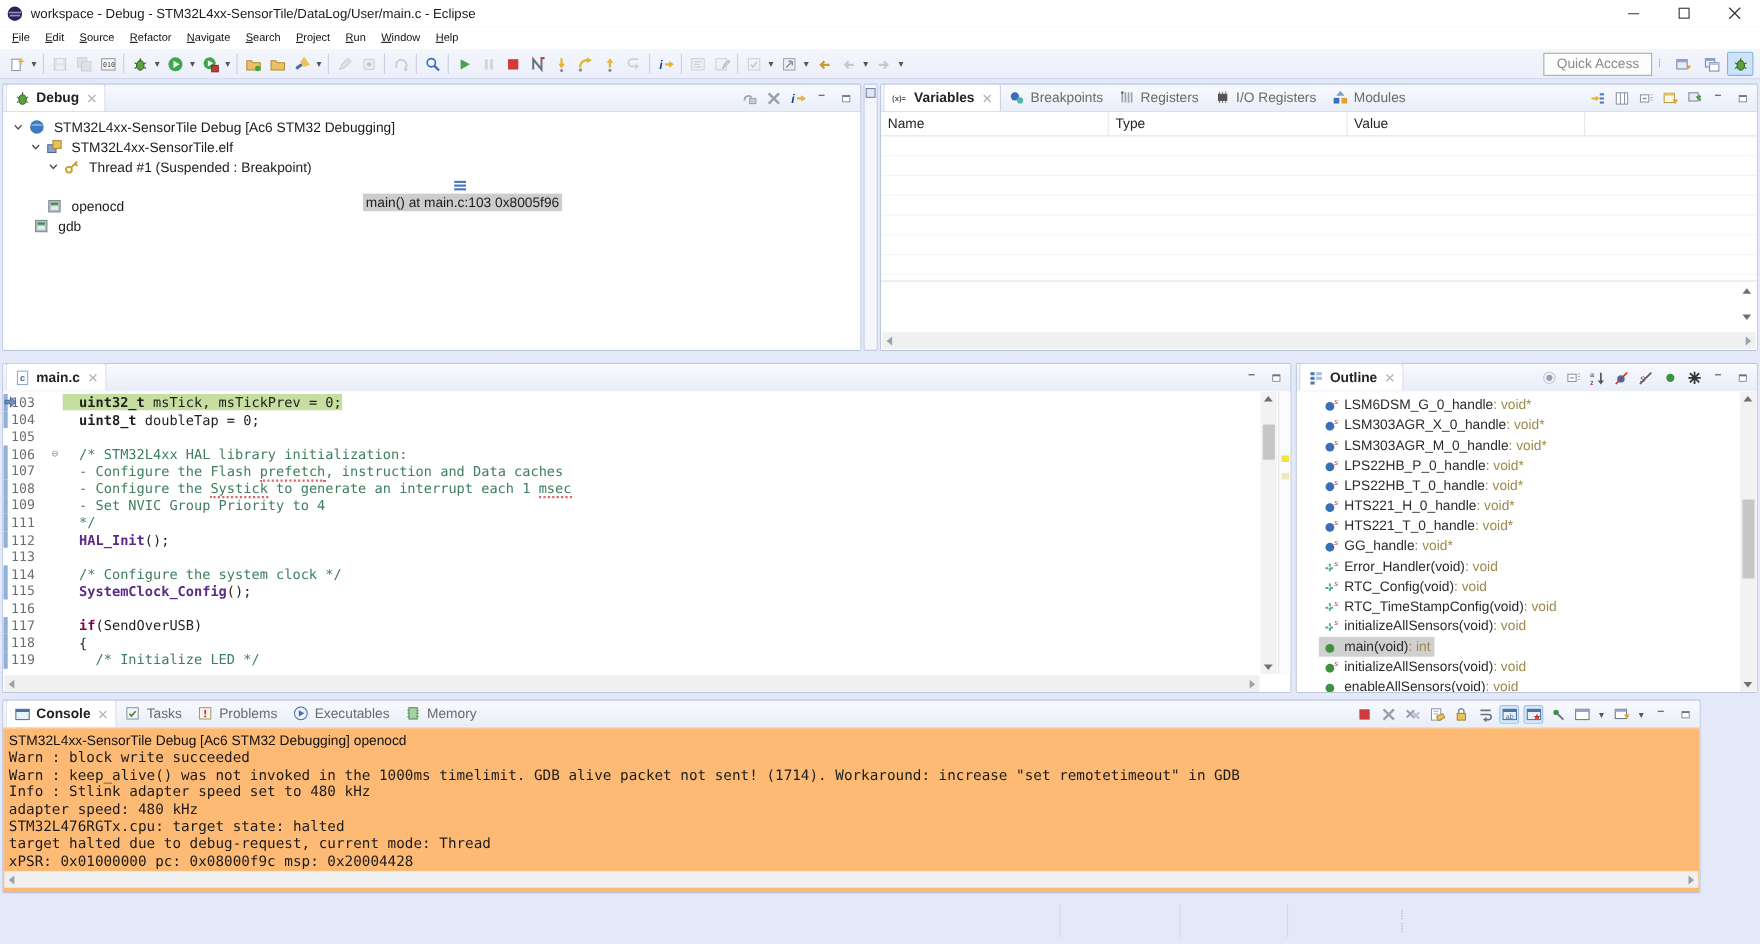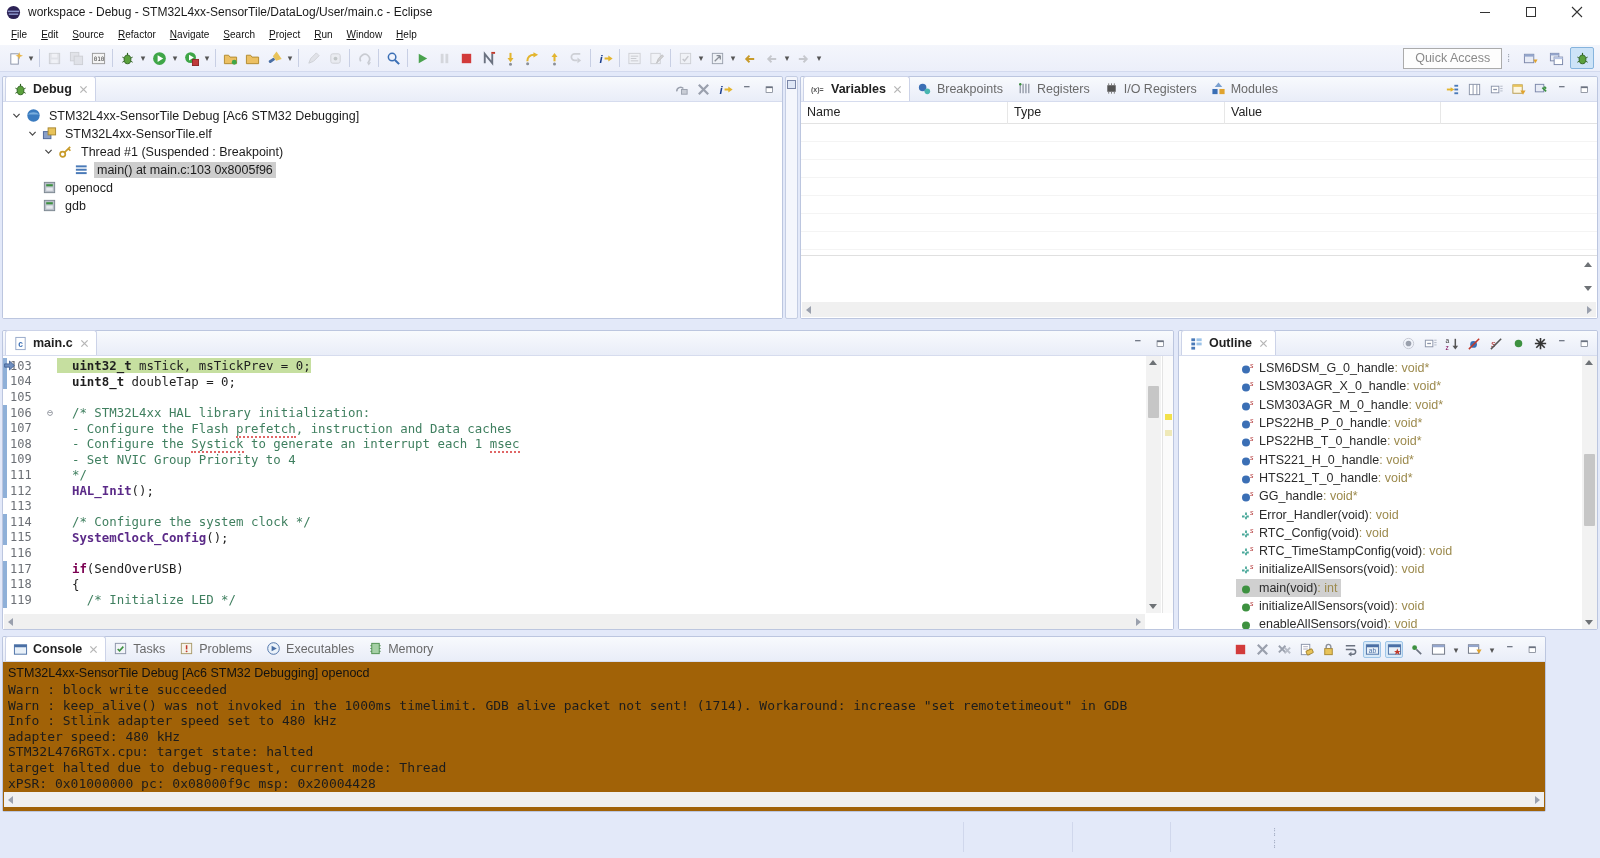--- a/index.html
+++ b/index.html
@@ -87,21 +87,21 @@
 
   
   .orow { height:18.3px; display:flex; align-items:center; font-size:12.5px; white-space:nowrap; padding-left:20px; }
   .orow .nicon { width:17px; height:16px; display:inline-flex; margin-right:3px; flex:none; }
   .orow .olab { color:#2b2b2b; }
   .orow .otype { color:#9c8a4d; }
   .orow .owrap { padding:1px 3px; display:flex; align-items:center; }
   .orow .owrap.sel { background:#d0d0d0; }
 
   
-  .con-body { position:relative; overflow:hidden; background:#a16207; }
+  .con-body { position:relative; overflow:hidden; background:#fdba74; }
   .con-head { font-size:12.5px; color:#111; padding:4px 0 2px 5px; }
   .con-line { font-family:"DejaVu Sans Mono", monospace; font-size:13px; line-height:15.6px; color:#1c1c1c; padding-left:5px; white-space:pre; }
   .toggled { background:#d8e9f8; border:1px solid #9ec5e8; border-radius:2px; }
 
   
   .statusbar { position:absolute; left:0; top:818px; width:1600px; height:40px; background:#e3e9f9; }
   .st-sep { position:absolute; top:4px; height:30px; width:1px; background:#d0d7ec; }
   .st-dots { position:absolute; top:8px; color:#aab2c8; font-size:11px; letter-spacing:0; }
 
   .mini-bar { position:absolute; left:785px; top:76px; width:13px; height:243px; background:#f4f6fc; border:1px solid #c4cde3; border-radius:2px; }
@@ -485,21 +485,21 @@
             </svg>
           </span>
           <span class="nicon">
             <svg width="15" height="15" viewBox="0 0 16 16">
               <circle cx="5" cy="11" r="2.8" fill="none" stroke="#c89b2a" stroke-width="1.8"></circle>
               <path d="M7,9 L13,3 M11,5 l2.2,2.2" stroke="#c89b2a" stroke-width="1.8" fill="none"></path>
             </svg>
           </span>
           <span class="lab">Thread #1 (Suspended : Breakpoint)</span>
         </div>
-        <div class="trow" style="padding-left: 56px;">
+        <div class="trow" style="padding-left: 56px; flex-direction: column;">
           <span class="exp"></span>
           <span class="nicon">
             <svg width="15" height="15" viewBox="0 0 16 16">
               <rect x="2" y="3.6" width="11.5" height="2.1" fill="#4a7ab8"></rect>
               <rect x="2" y="7.2" width="11.5" height="2.1" fill="#4a7ab8"></rect>
               <rect x="2" y="10.8" width="11.5" height="2.1" fill="#4a7ab8"></rect>
             </svg>
           </span>
           <span class="lab sel">main() at main.c:103 0x8005f96</span>
         </div>
@@ -507,21 +507,21 @@
           <span class="exp"></span>
           <span class="nicon">
             <svg width="15" height="15" viewBox="0 0 16 16">
               <rect x="2.5" y="2.5" width="11" height="11" fill="#b8bfc8" stroke="#7a858f"></rect>
               <rect x="4.5" y="4.5" width="7" height="2.2" fill="#3d9140"></rect>
               <rect x="4.5" y="8" width="7" height="3.5" fill="#e6e9ee"></rect>
             </svg>
           </span>
           <span class="lab">openocd</span>
         </div>
-        <div class="trow" style="padding-left: 24px;">
+        <div class="trow" style="padding-left: 12px;">
           <span class="exp"></span>
           <span class="nicon">
             <svg width="15" height="15" viewBox="0 0 16 16">
               <rect x="2.5" y="2.5" width="11" height="11" fill="#b8bfc8" stroke="#7a858f"></rect>
               <rect x="4.5" y="4.5" width="7" height="2.2" fill="#3d9140"></rect>
               <rect x="4.5" y="8" width="7" height="3.5" fill="#e6e9ee"></rect>
             </svg>
           </span>
           <span class="lab">gdb</span>
         </div>
@@ -818,21 +818,21 @@
           </span>
           <span class="pbtn">
             <svg width="11" height="11" viewBox="0 0 16 16">
               <rect x="3" y="4" width="9.5" height="8.5" fill="#fff" stroke="#6b7280"></rect>
               <rect x="3" y="4" width="9.5" height="2" fill="#6b7280"></rect>
             </svg>
           </span>
         </div>
       </div>
     <div class="pbody" style="height:273px;">
-      <div id="outline-rows" style="position:absolute; left:0; top:3px; right:18px; bottom:0; overflow:hidden;margin-left:37px;">
+      <div id="outline-rows" style="position:absolute; left:0; top:3px; right:18px; bottom:0; overflow:hidden;">
           <div class="orow">
             <span class="owrap">
               <span class="nicon">
                 <svg width="17" height="16" viewBox="0 0 16 16">
                   <circle cx="6.5" cy="9.5" r="4" fill="#3b6fb5"></circle>
                   <text x="10.5" y="7.5" font-size="7" font-style="italic" fill="#b03030">s</text>
                 </svg>
               </span>
               <span class="olab">LSM6DSM_G_0_handle</span>
               <span class="otype"> : void*</span>

